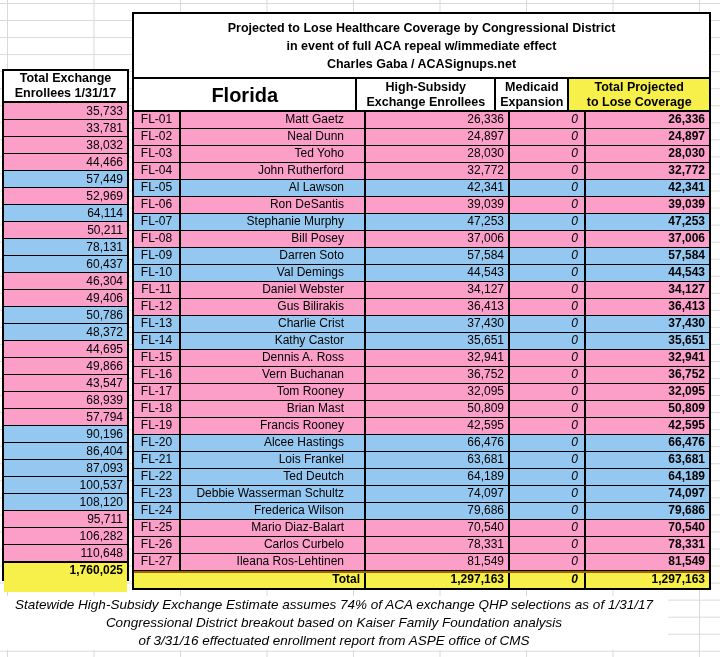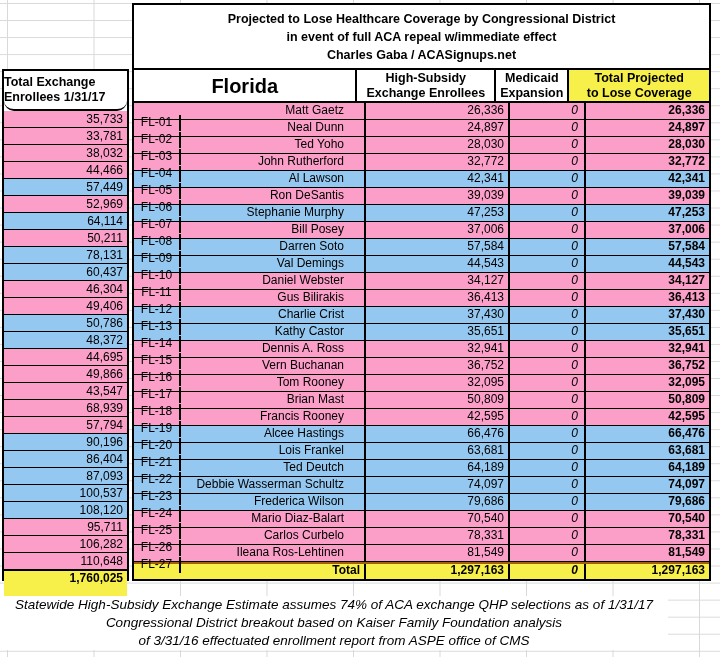--- a/index.html
+++ b/index.html
@@ -11,47 +11,47 @@
       linear-gradient(to bottom, var(--grid,#d9d9d9) 1px, transparent 1px) 0 3px / 100% 17.06px repeat,
       #fff;
   }
   .pink{background:var(--pink,#FB9EC8);}
   .blue{background:var(--blue,#95C8F0);}
   .yellow{background:var(--yellow,#F8F04A);}
 
   
   #left-table{position:absolute;left:2px;top:69px;width:127px;height:512px;
     border:2px solid #000;box-sizing:border-box;background:#fff;}
-  #left-header{height:40px;border-bottom:2px solid #000;box-sizing:border-box;
-    display:flex;flex-direction:column;justify-content:center;align-items:flex-start;
-    font-weight:bold;font-size:12.5px;line-height:15px;text-align:center;background:#fff;border-radius:10px;}
+  #left-header{height:32px;border-bottom:2px solid #000;box-sizing:border-box;
+    display:flex;flex-direction:column;justify-content:center;align-items:center;
+    font-weight:bold;font-size:12.5px;line-height:15px;text-align:center;background:#fff;}
   .lrow{height:17px;border-bottom:1px solid #000;box-sizing:border-box;
     font-size:12px;line-height:16px;text-align:right;padding-right:4px;}
   #left-total{height:30px;border-top:1px solid #000;box-sizing:border-box;
     font-size:12px;line-height:14px;text-align:right;padding-right:4px;font-weight:bold;}
 
   
-  #main-table{position:absolute;left:132px;top:3px;width:579px;height:578px;
+  #main-table{position:absolute;left:132px;top:12px;width:579px;height:578px;
     border:2px solid #000;box-sizing:border-box;background:#fff;}
   #title-box{height:65px;border-bottom:2px solid #000;box-sizing:border-box;
     display:flex;flex-direction:column;justify-content:center;
     text-align:center;font-weight:bold;font-size:12.5px;line-height:18px;background:#fff;}
   #header-row{display:flex;height:33px;border-bottom:2px solid #000;box-sizing:border-box;background:#fff;}
   .hcell{display:flex;flex-direction:column;justify-content:center;align-items:center;
     font-weight:bold;font-size:12.5px;line-height:15px;text-align:center;
     border-right:2px solid #000;box-sizing:border-box;height:100%;}
   .h-state{width:232px;font-size:20px;line-height:24px;}
   .h-high{width:144px;}
   .h-med{width:76px;}
   .h-lose{width:145px;border-right:none;}
 
   .row{display:flex;height:17px;border-bottom:1px solid #000;box-sizing:border-box;
     font-size:12px;line-height:15px;}
   .cell{box-sizing:border-box;border-right:2px solid #000;height:100%;overflow:hidden;white-space:nowrap;}
-  .c-district{width:47px;text-align:center;margin-top:12px;}
+  .c-district{width:47px;text-align:center;}
   .c-name{width:185px;text-align:right;padding-right:20px;}
   .c-high{width:144px;text-align:right;padding-right:4px;}
   .c-med{width:76px;text-align:right;padding-right:6px;font-style:italic;}
   .c-lose{width:123px;text-align:right;padding-right:4px;font-weight:bold;border-right:none;}
 
   #total-row{display:flex;height:17px;border-top:2px solid #a16207;box-sizing:border-box;
     font-size:12px;line-height:13px;font-weight:bold;}
   #total-row .cell{height:100%;}
   .c-total-label{width:232px;text-align:right;padding-right:4px;box-sizing:border-box;border-right:2px solid #000;}
 

